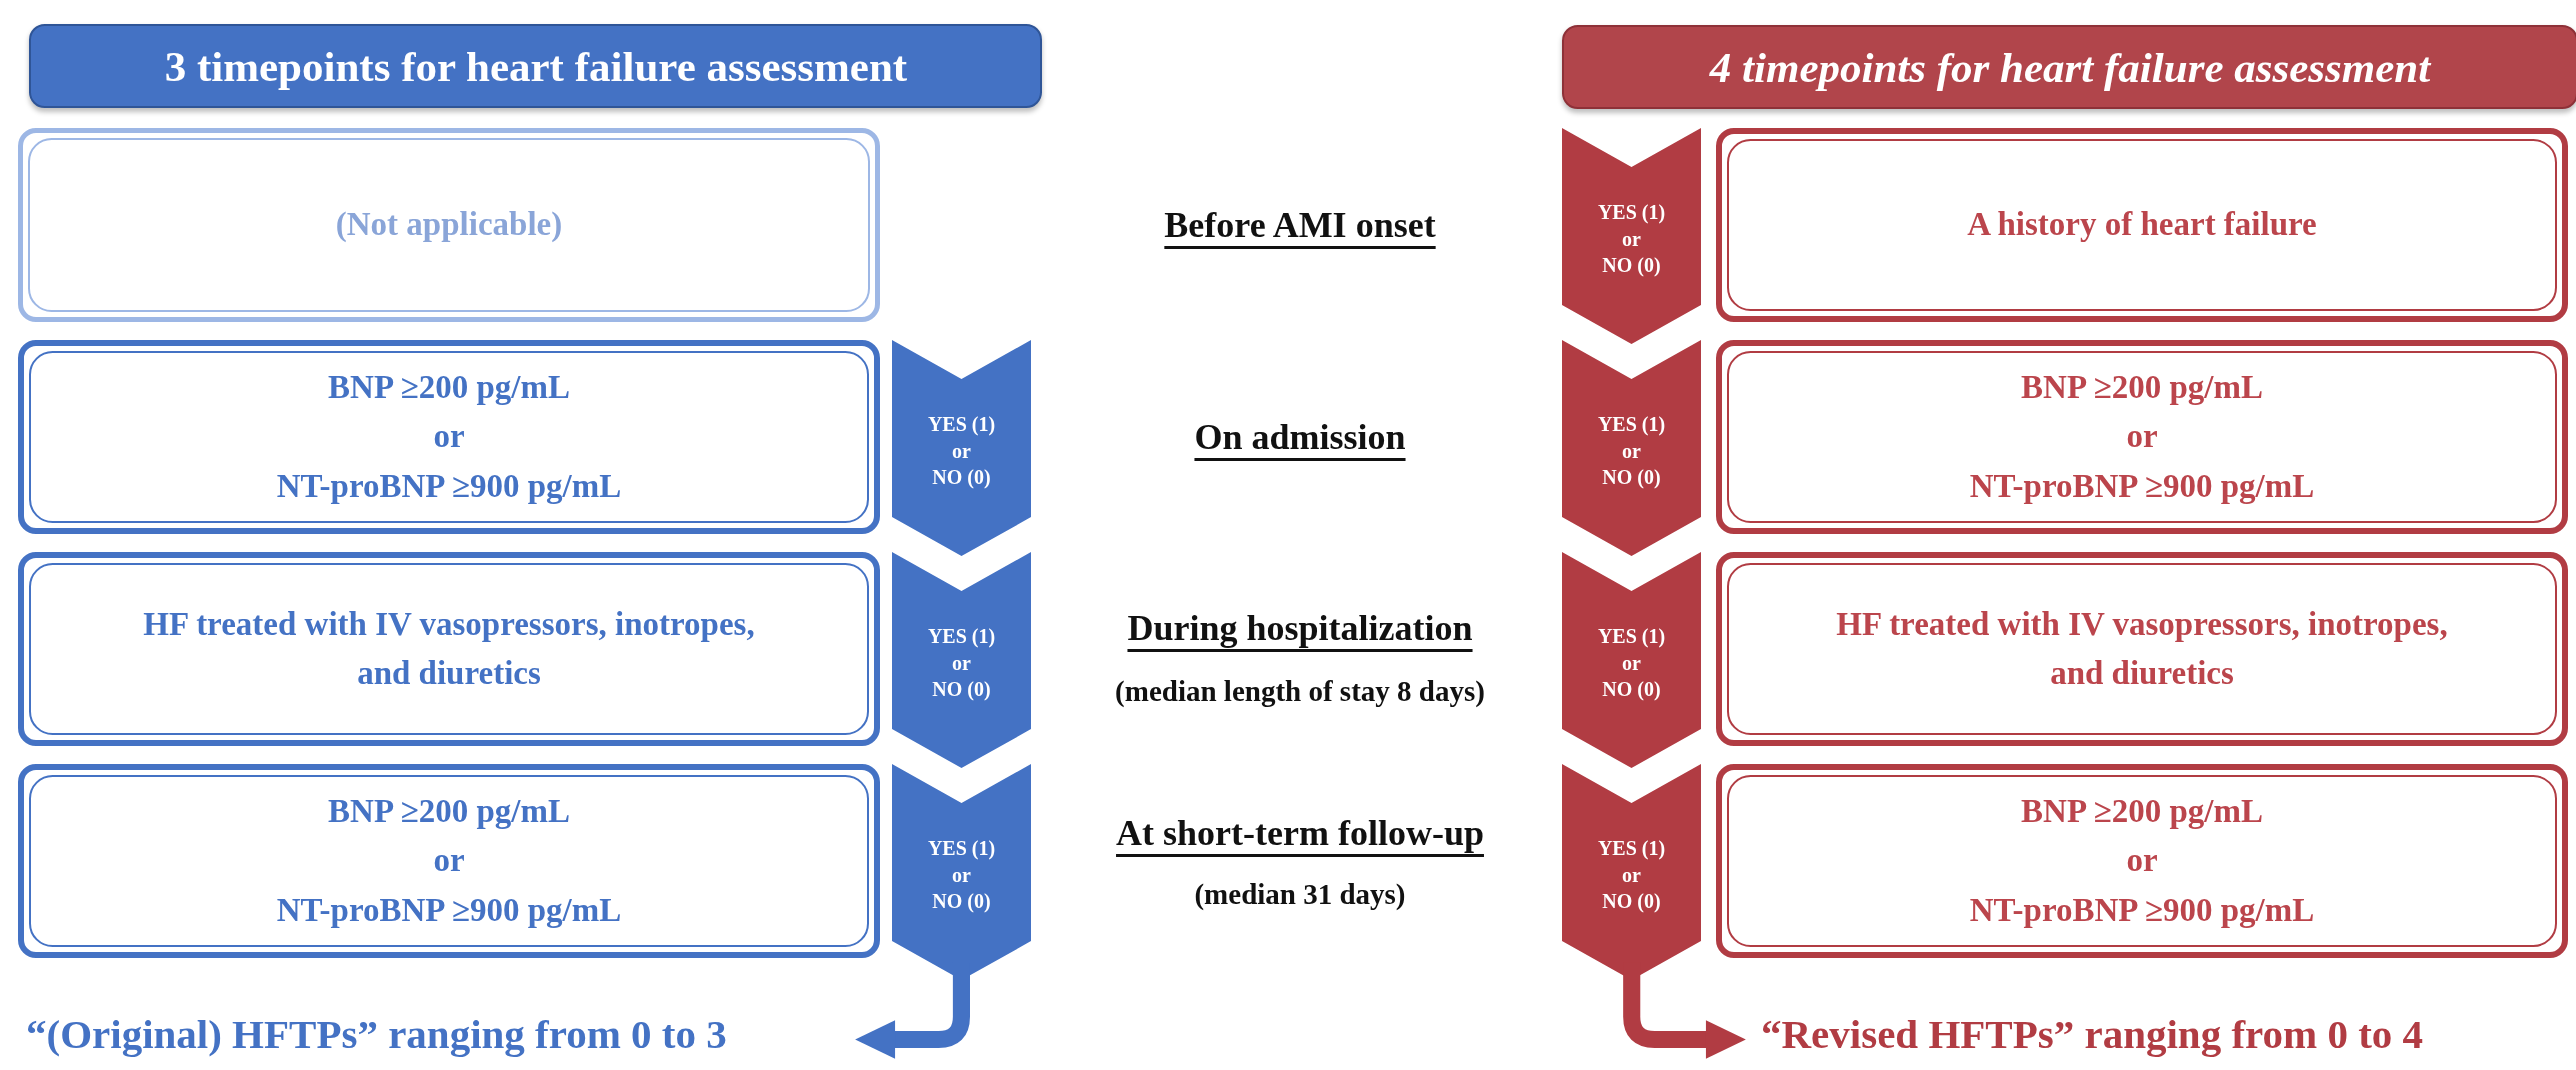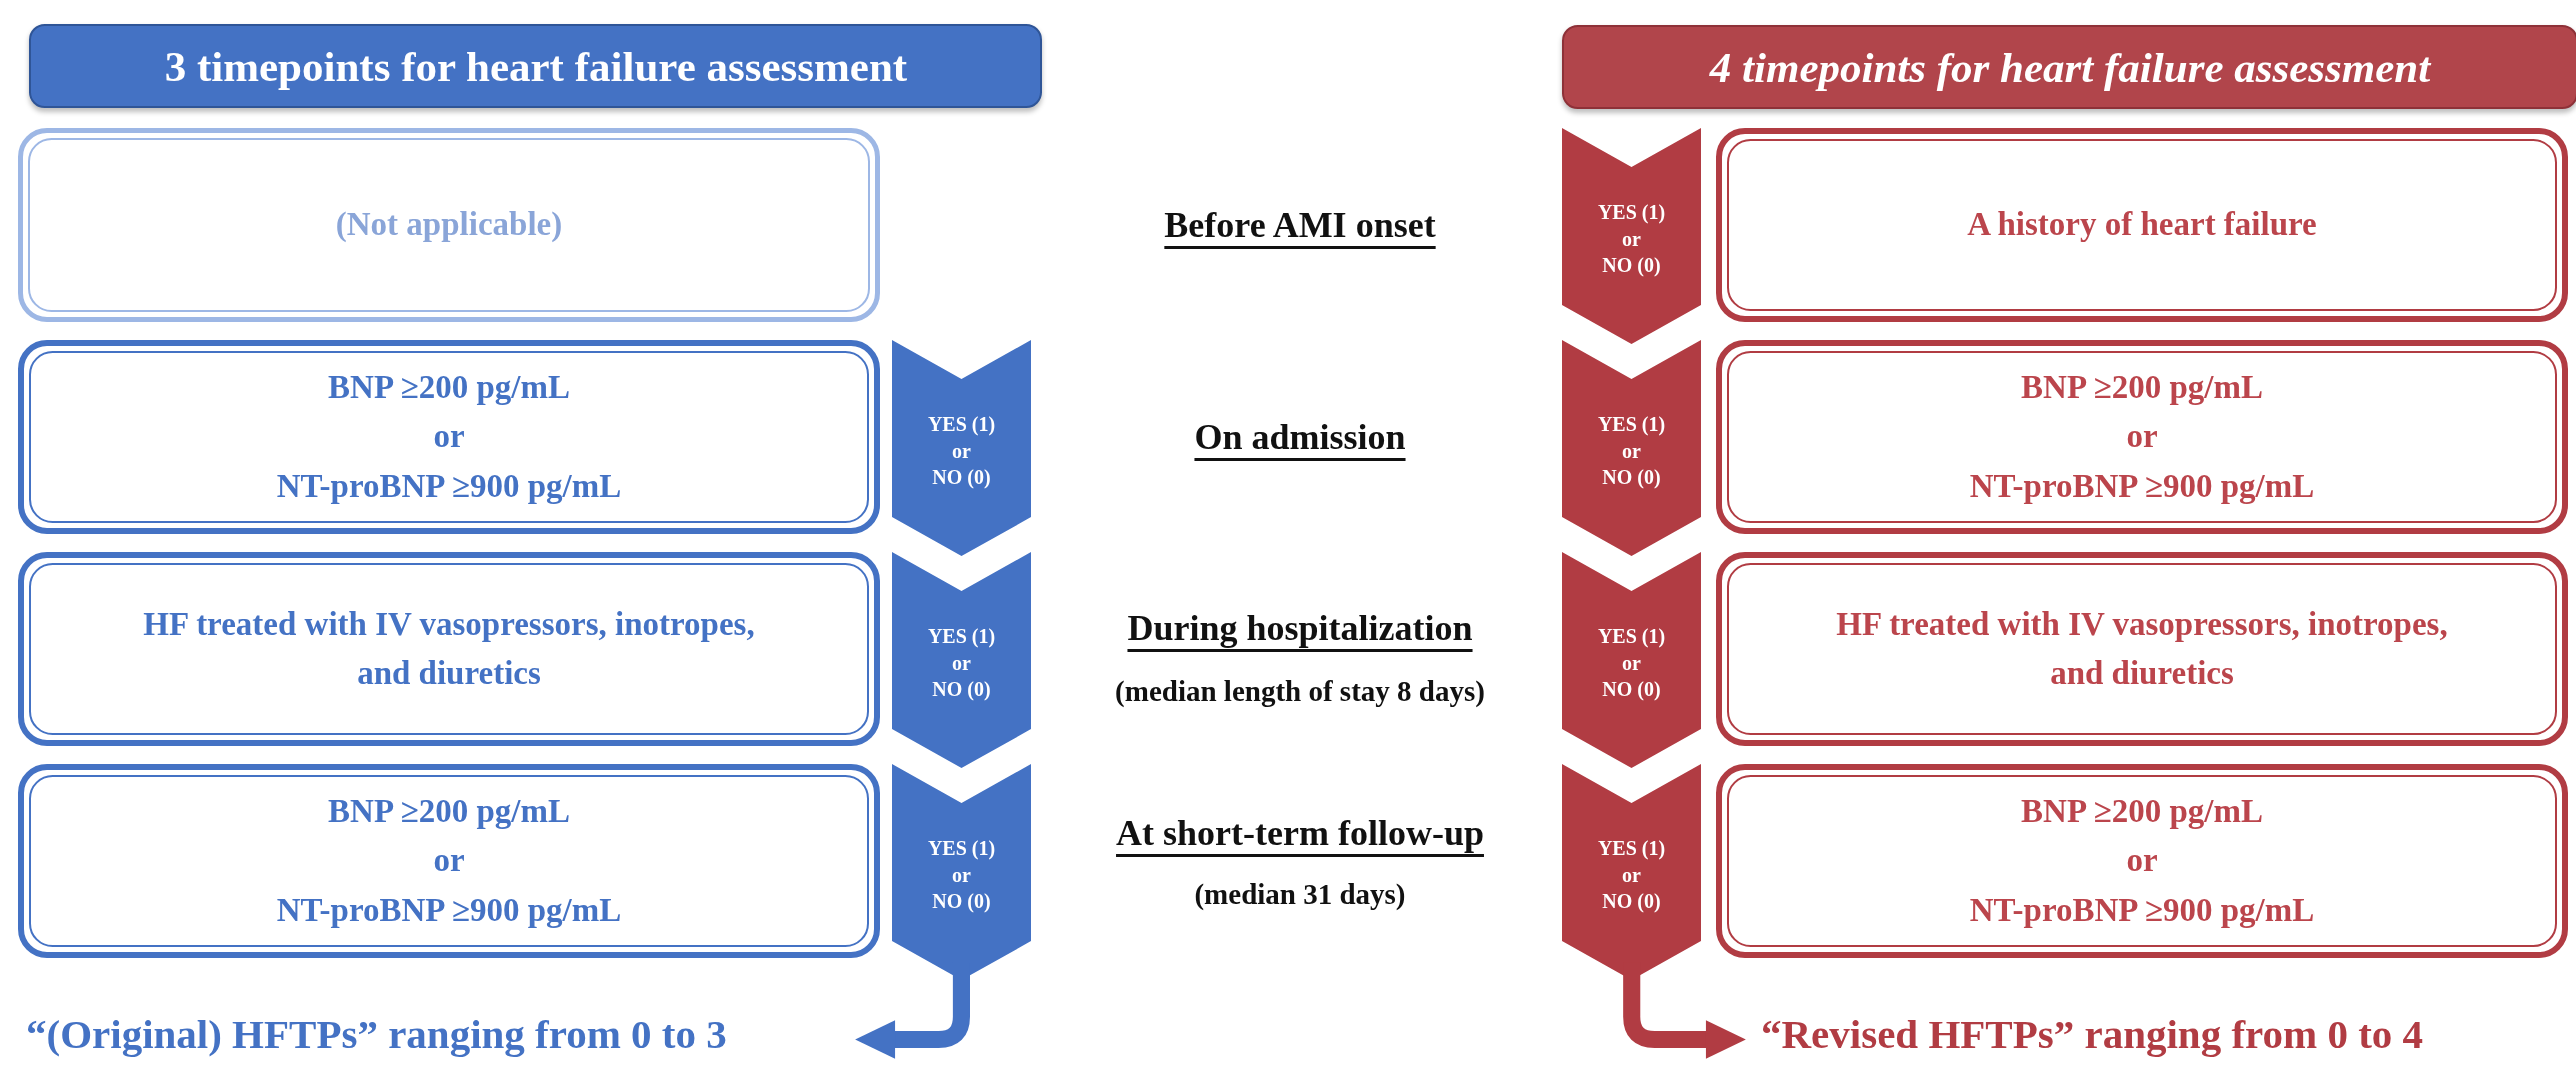--- a/index.html
+++ b/index.html
@@ -10,21 +10,21 @@
   
   .hdr{
     position:absolute;height:80px;border-radius:15.7px;
     display:flex;align-items:center;justify-content:center;
     color:#ffffff;font-weight:bold;font-size:43px;white-space:nowrap;margin-left:8px;
   }
   .hdr.blue{background:#4472C4;border:2.9px solid #2F5597;box-shadow:0 3.6px 5.7px rgba(0,0,0,0.25);}
   .hdr.red{background:#B1454B;border:2.9px solid #8E3138;box-shadow:0 3.6px 5.7px rgba(0,0,0,0.25);}
   
   .box{
-    position:absolute;height:194px;border-radius:29px;background:#ffffff;
+    position:absolute;height:194px;border-radius:18px;background:#ffffff;
     display:flex;align-items:center;justify-content:center;text-align:center;
     box-sizing:border-box;
   }
   .box::before{
     content:"";position:absolute;inset:5px;border-radius:23.6px;
     border:2.9px solid;pointer-events:none;
   }
   .box.blue{border:6.4px solid #4472C4;color:#4472C4;}
   .box.blue::before{border-color:#4472C4;}
   .box.red{border:6.4px solid #B13C43;color:#BB454C;}

